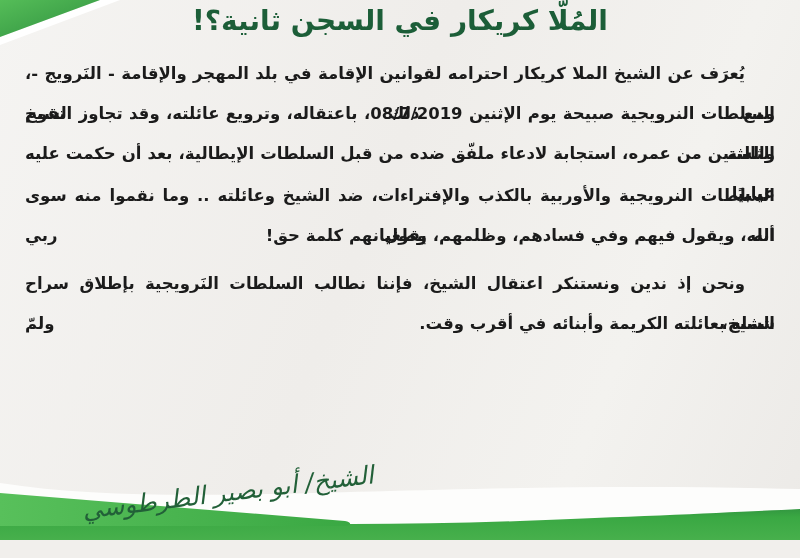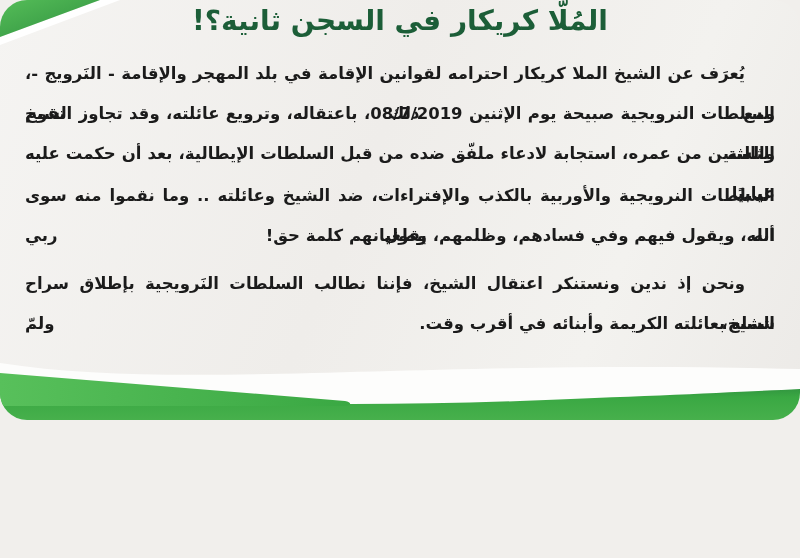--- a/index.html
+++ b/index.html
@@ -3,24 +3,23 @@
 <meta charset="utf-8">
 <style>
   html,body{margin:0;padding:0;}
   body{
     width:800px;height:558px;
     font-family:"DejaVu Sans","Liberation Sans",sans-serif;
     overflow:hidden;
     background:#f1efec;
   }
   .page{
-    position:relative;width:800px;height:420px;
+    position:relative;width:800px;height:540px;
     background:linear-gradient(112deg,#f5f4f2 0%,#efedea 45%,#f3f2ef 75%,#eceae7 100%);
     overflow:hidden;
-    border-radius:27px;
   }
   .corner-ribbon{position:absolute;top:0;left:0;width:160px;height:70px;}
   .page-title{
     position:absolute;top:4px;left:0;right:0;
     text-align:center;
     direction:rtl;
     color:#1c5e38;
     font-size:28px;font-weight:800;
     letter-spacing:0px;
   }

